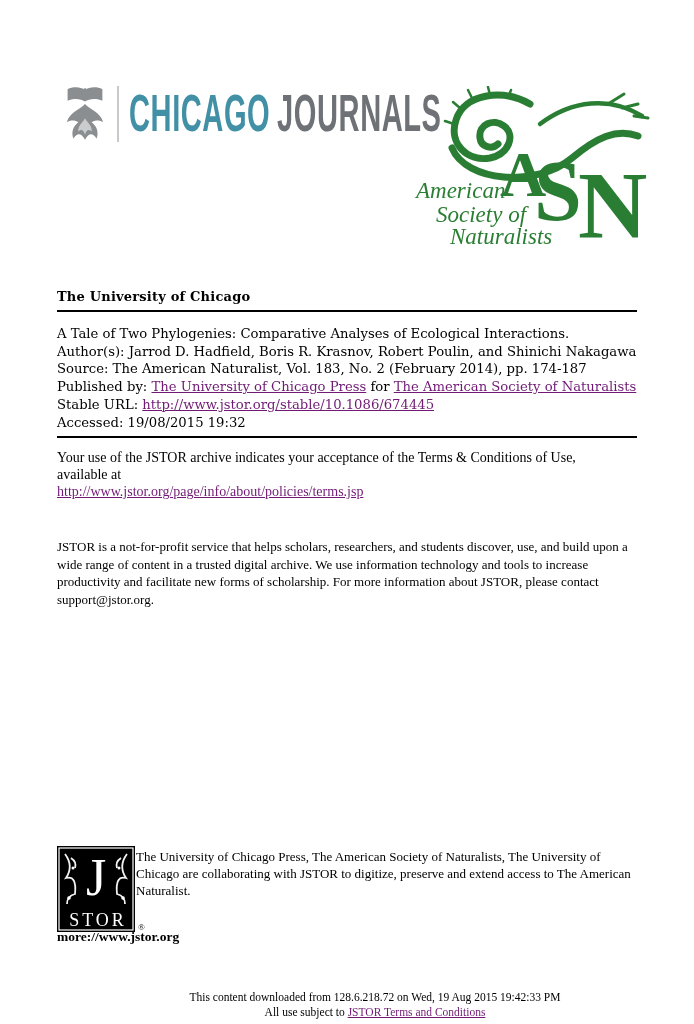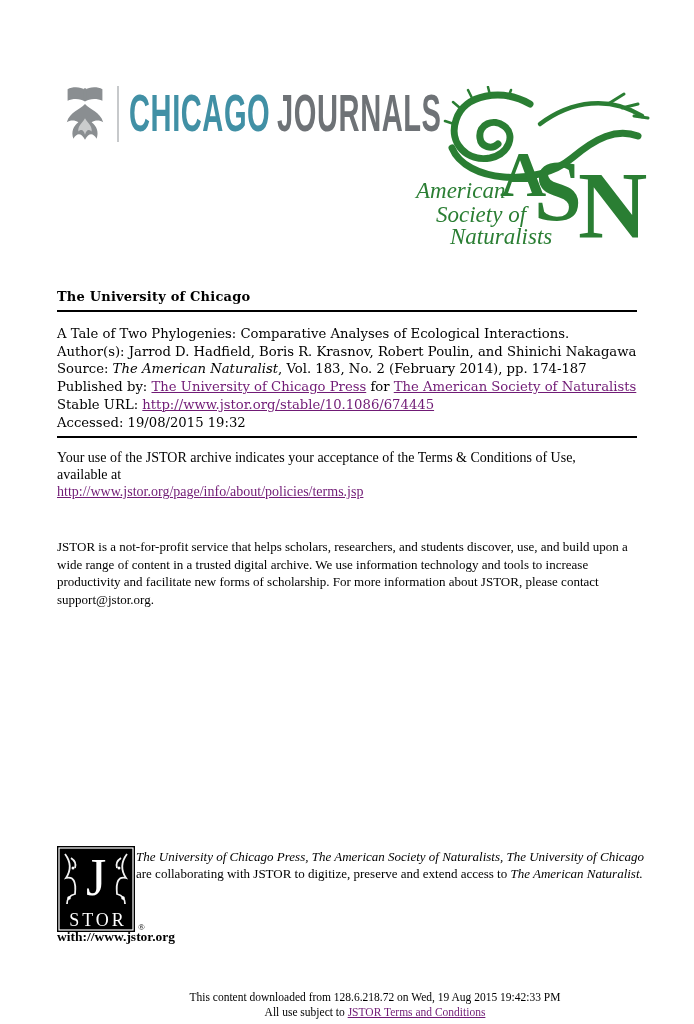--- a/index.html
+++ b/index.html
@@ -20,21 +20,21 @@
   
   .uc-heading{position:absolute;left:57px;top:261px;font-family:"DejaVu Serif",serif;
               font-weight:bold;font-size:13px;letter-spacing:0.2px;margin-top:28px;}
   .rule{position:absolute;left:57px;width:580px;height:2px;background:#000;}
   .rule-1{top:310px;}
   .rule-2{top:436px;}
 
   
   .citation{position:absolute;left:57px;top:325px;width:600px;
             font-family:"DejaVu Serif",serif;font-size:13.2px;line-height:17.7px;}
-  .it{font-style:italic;}
+  .it{}
   .lnk{color:#701a75;text-decoration:underline;cursor:pointer;}
 
   
   .terms{position:absolute;left:57px;top:449px;width:572px;font-size:14px;line-height:17px;}
   .about{position:absolute;left:57px;top:502px;width:590px;font-size:13px;line-height:17.6px;margin-top:36px;}
 
   
   .jstor-logo{position:absolute;left:57px;top:846px;width:78px;height:86px;}
   .jstor-reg{position:absolute;left:138px;top:922px;font-size:9px;}
   .collab{position:absolute;left:136px;top:848px;width:510px;font-size:13px;line-height:17px;}
@@ -124,20 +124,20 @@
     </g>
     <text x="39" y="49" text-anchor="middle" font-size="52" font-family="Liberation Serif, serif" fill="#fff">J</text>
     <text x="41" y="80" text-anchor="middle" font-size="18" letter-spacing="3" font-family="Liberation Serif, serif" fill="#fff">STOR</text>
   </svg>
   <div class="jstor-reg">®</div>
 
   <div class="collab">
     <span class="it">The University of Chicago Press, The American Society of Naturalists, The University of Chicago</span><span> are collaborating with JSTOR to digitize, preserve and extend access to </span><span class="it">The American Naturalist.</span>
   </div>
 
-  <div class="jstor-url">with://www.jstor.org</div>
+  <div class="jstor-url">more://www.jstor.org</div>
 
   <div class="footer">
     <div>This content downloaded from 128.6.218.72 on Wed, 19 Aug 2015 19:42:33 PM</div>
     <div><span>All use subject to </span><a class="lnk">JSTOR Terms and Conditions</a></div>
   </div>
 
 </div>
 
 </body></html>

